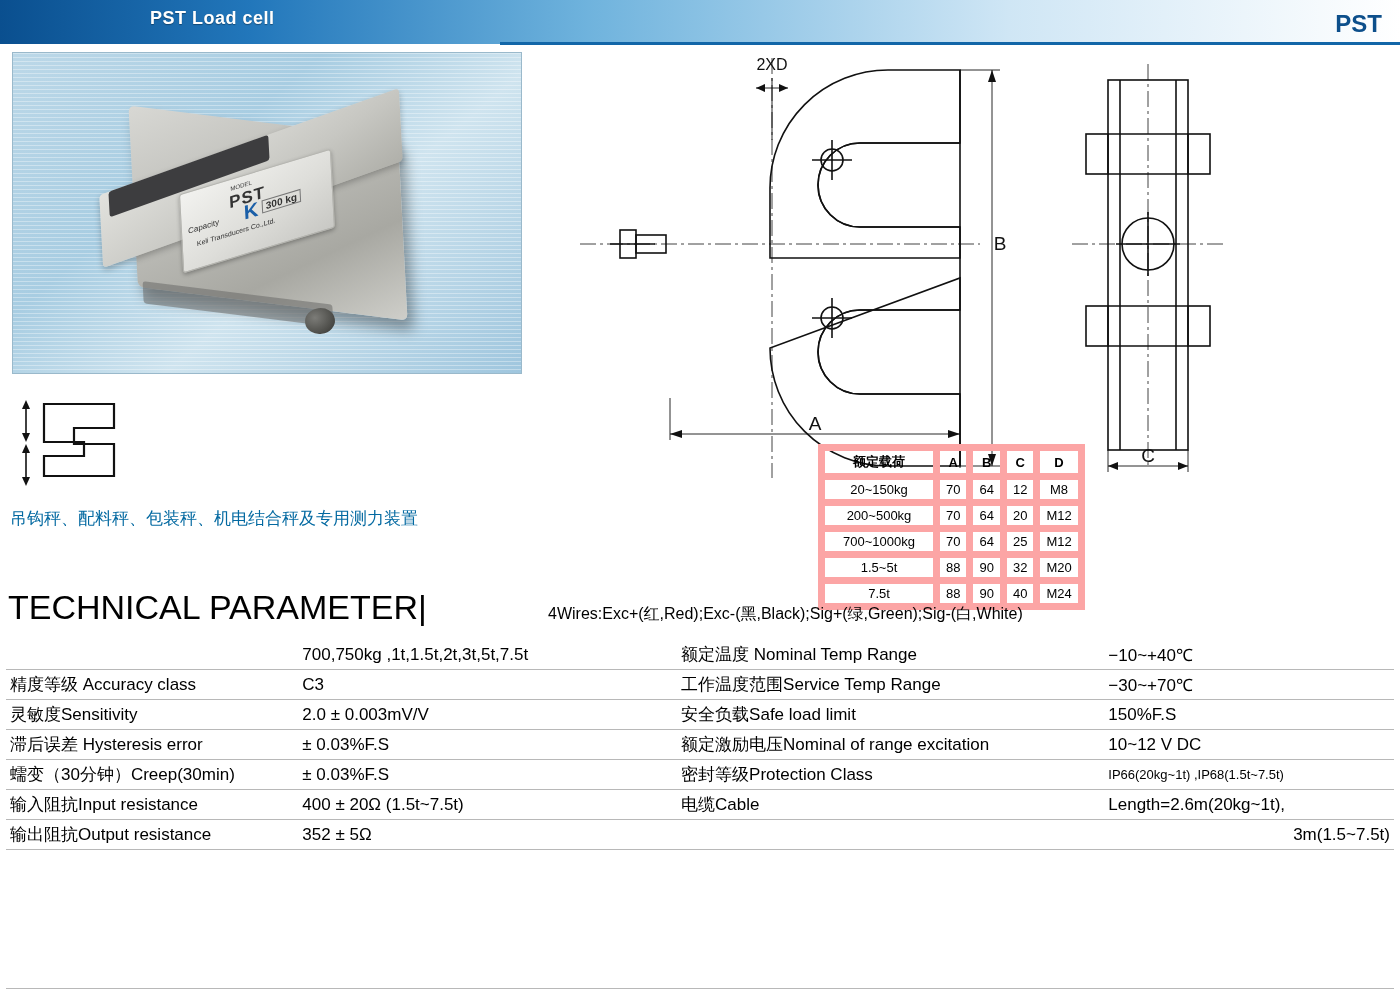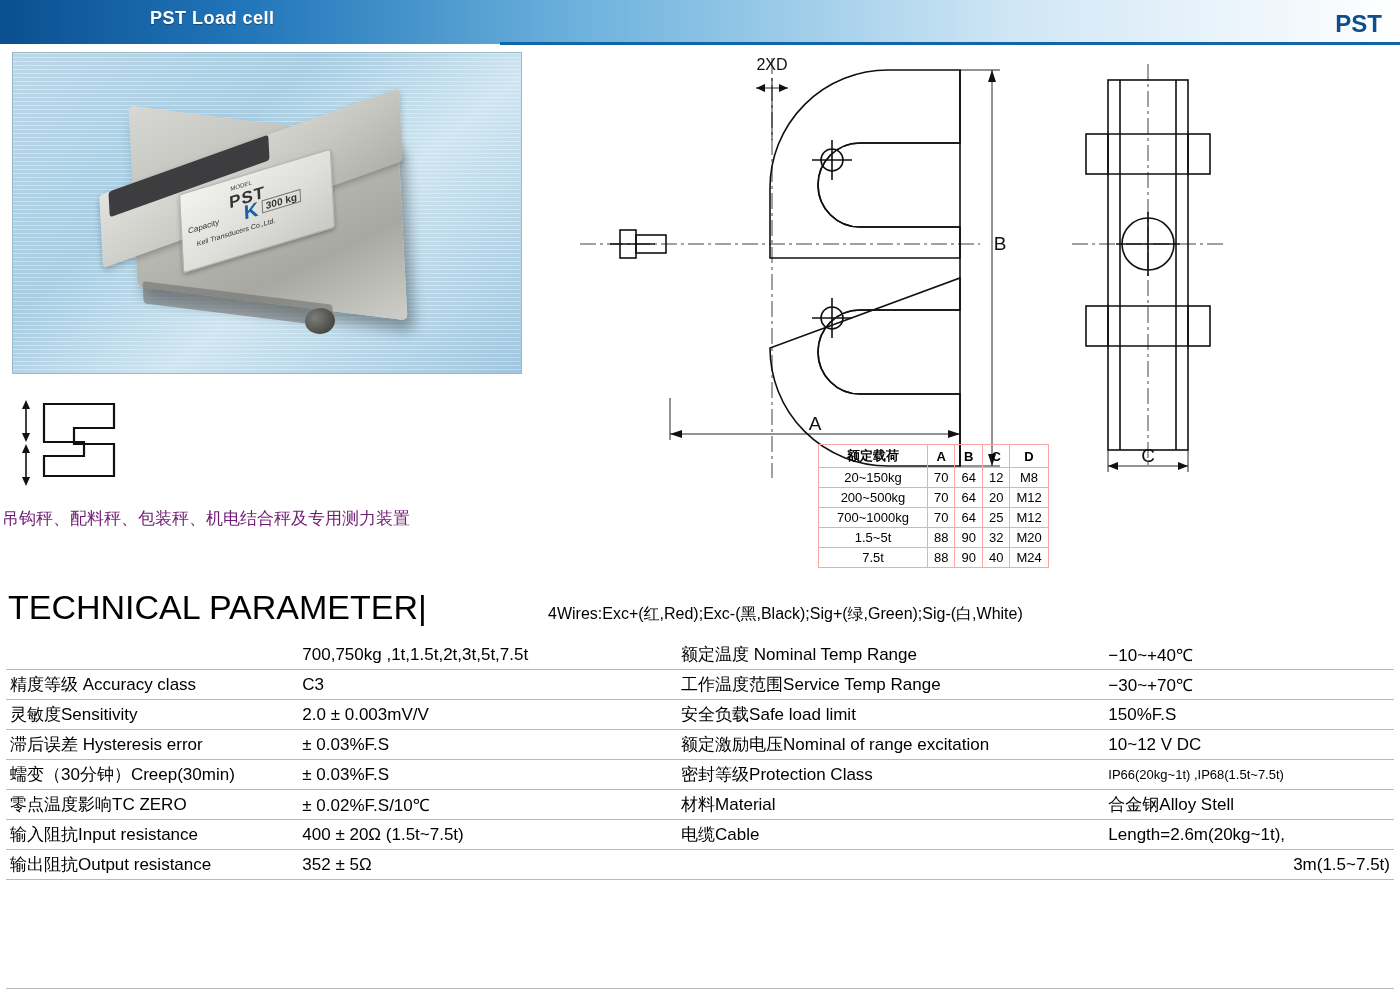--- a/index.html
+++ b/index.html
@@ -79,42 +79,42 @@
   }
   .hole{
     position:absolute;left:292px;top:255px;width:30px;height:26px;border-radius:50%;
     background:radial-gradient(ellipse at 35% 35%,#7c7c78 0%,#4a4a46 70%,#2e2e2b 100%);
     transform:rotate(-8deg);
   }
   
   .sicon{position:absolute;left:14px;top:398px;width:110px;height:100px;}
   
   .caption{
-    position:absolute;left:2px;top:508px;width:600px;
-    font-size:17px;line-height:21px;color:#701a75;
+    position:absolute;left:10px;top:508px;width:600px;
+    font-size:17px;line-height:21px;color:#0369a1;
   }
   .caption .zh{font-size:17px;}
   
   .tech-title{
     position:absolute;left:8px;top:588px;
     font-size:34px;letter-spacing:0px;
   }
   .wires{
     position:absolute;left:548px;top:604px;
     font-size:16px;
   }
   
   .draw{position:absolute;left:560px;top:48px;width:830px;height:440px;}
   
   .dimtable{
     position:absolute;left:818px;top:444px;border-collapse:collapse;
     font-size:13px;
   }
   .dimtable td,.dimtable th{
-    border:1px solid #fca5a5;padding:2px 6px;text-align:center;font-weight:normal;
+    border:7px solid #fca5a5;padding:2px 6px;text-align:center;font-weight:normal;
     font-family:"Liberation Sans",sans-serif;
   }
   .dimtable th:first-child,.dimtable td:first-child{min-width:96px;}
   .dimtable th{font-weight:bold;}
   
   .spec{
     position:absolute;left:6px;top:640px;width:1388px;
     border-collapse:collapse;
     font-size:17px;
   }
@@ -342,26 +342,20 @@
       <td class="c3">额定激励电压Nominal of range excitation</td>
       <td class="c4">10~12 V DC</td>
     </tr>
     <tr>
       <td class="c1">蠕变（30分钟）Creep(30min)</td>
       <td class="c2">± 0.03%F.S</td>
       <td class="c3">密封等级Protection Class</td>
       <td class="c4 small">IP66(20kg~1t) ,IP68(1.5t~7.5t)</td>
     </tr>
     <tr>
-      <td class="c1">零点温度影响TC ZERO</td>
-      <td class="c2">± 0.02%F.S/10℃</td>
-      <td class="c3">材料Material</td>
-      <td class="c4">合金钢Alloy Stell</td>
-    </tr>
-    <tr>
       <td class="c1">输入阻抗Input resistance</td>
       <td class="c2">400 ± 20Ω (1.5t~7.5t)</td>
       <td class="c3">电缆Cable</td>
       <td class="c4">Length=2.6m(20kg~1t),</td>
     </tr>
     <tr>
       <td class="c1">输出阻抗Output resistance</td>
       <td class="c2">352 ± 5Ω</td>
       <td class="c3"></td>
       <td class="c4" style="text-align:right;">3m(1.5~7.5t)</td>

